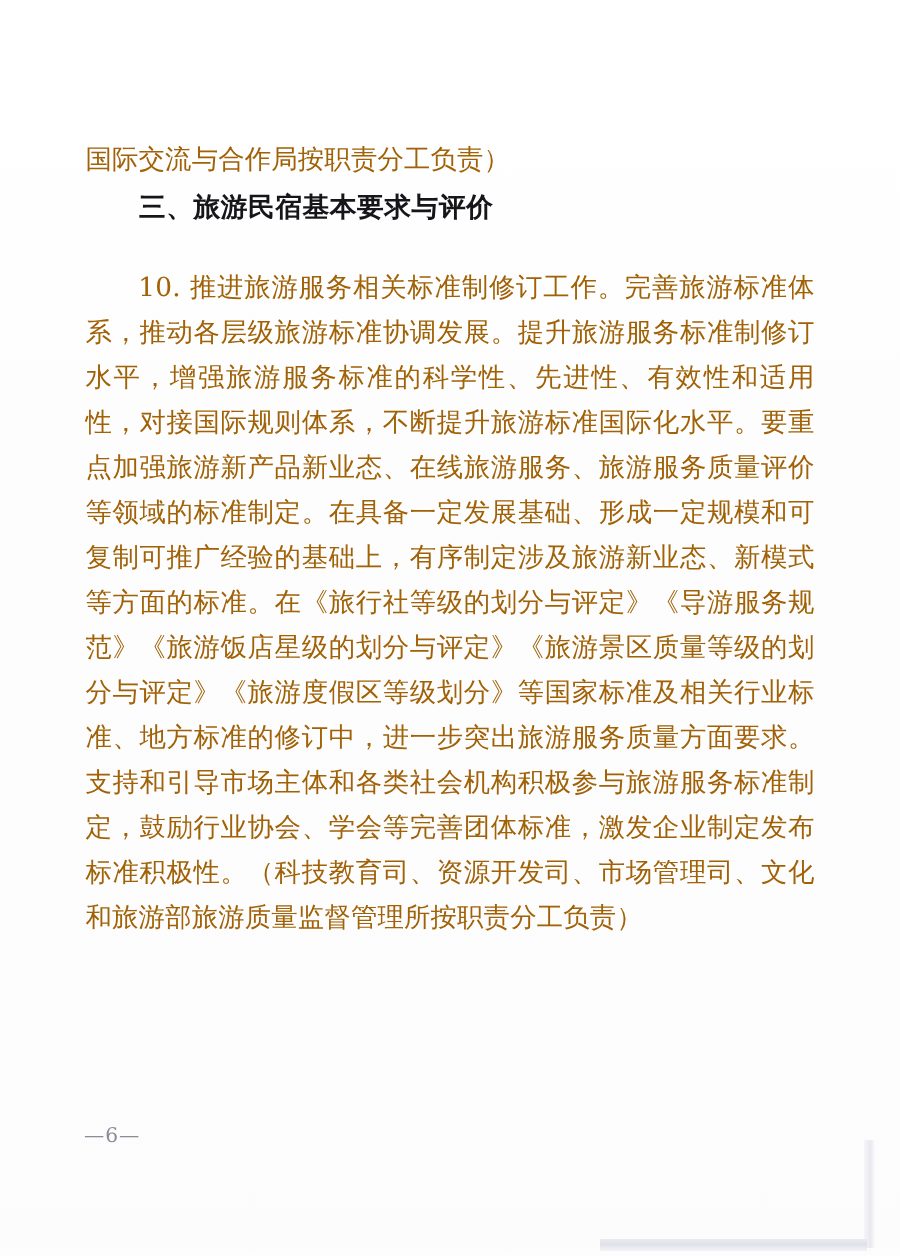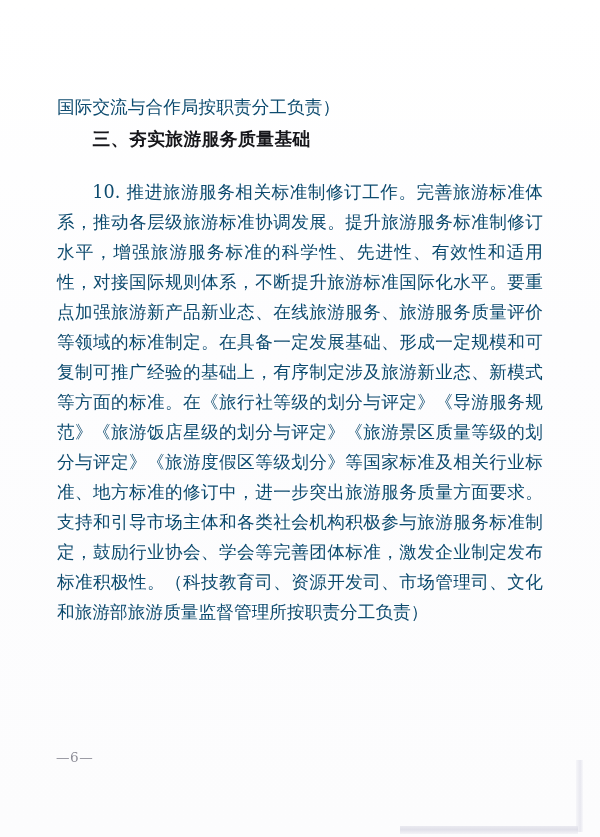--- a/index.html
+++ b/index.html
@@ -56,21 +56,21 @@
     position: absolute;
     left: 57px;
     top: 92px;
     width: 486px;
   }
 
   .para {
     margin: 0;
     font-size: 17.6px;
     line-height: 30px;
-    color: #0c4a6e;
+    color: #a16207;
     text-align: justify;
     text-justify: inter-character;
     letter-spacing: 0.1px;
     font-weight: 400;
   }
 
   .para.cont {
     text-indent: 0;
   }
 
@@ -111,21 +111,21 @@
 
   <div class="scan-edge-right"></div>
   <div class="scan-edge-bottom"></div>
 
   <div id="content">
 
     <p class="para cont">国际交流与合作局按职责分工负责）</p>
 
     <div class="gap-sm"></div>
 
-    <h2 class="heading">三、夯实旅游服务质量基础</h2>
+    <h2 class="heading">三、旅游民宿基本要求与评价</h2>
 
     <p class="para indent">10. 推进旅游服务相关标准制修订工作。完善旅游标准体系，推动各层级旅游标准协调发展。提升旅游服务标准制修订水平，增强旅游服务标准的科学性、先进性、有效性和适用性，对接国际规则体系，不断提升旅游标准国际化水平。要重点加强旅游新产品新业态、在线旅游服务、旅游服务质量评价等领域的标准制定。在具备一定发展基础、形成一定规模和可复制可推广经验的基础上，有序制定涉及旅游新业态、新模式等方面的标准。在《旅行社等级的划分与评定》《导游服务规范》《旅游饭店星级的划分与评定》《旅游景区质量等级的划分与评定》《旅游度假区等级划分》等国家标准及相关行业标准、地方标准的修订中，进一步突出旅游服务质量方面要求。支持和引导市场主体和各类社会机构积极参与旅游服务标准制定，鼓励行业协会、学会等完善团体标准，激发企业制定发布标准积极性。（科技教育司、资源开发司、市场管理司、文化和旅游部旅游质量监督管理所按职责分工负责）</p>
 
     <div class="gap-para"></div>
 
 
   </div>
 
   <div class="page-number">—6—</div>
 

